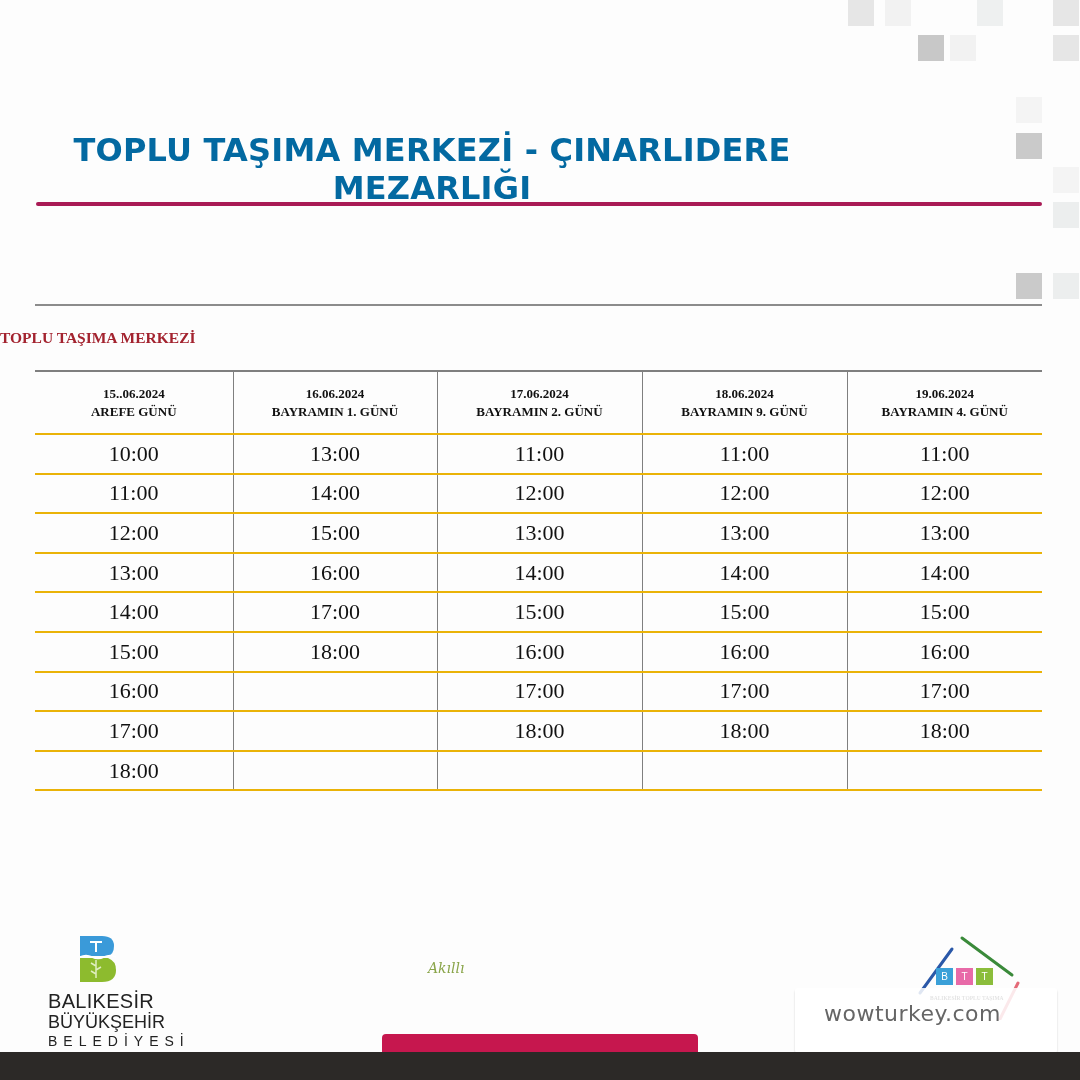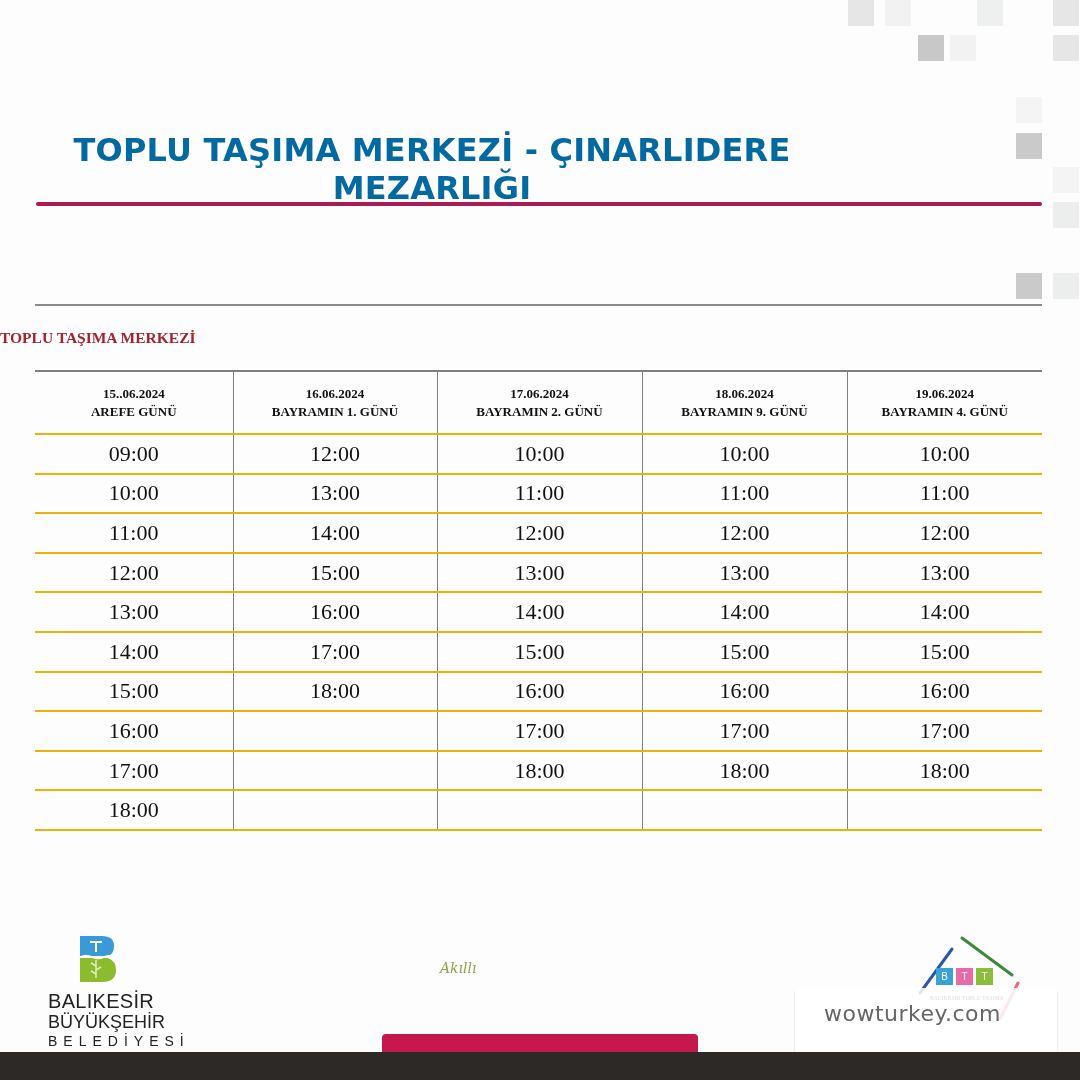--- a/index.html
+++ b/index.html
@@ -13,21 +13,21 @@
     table.sched th, table.sched td { border-top:2px solid #7f7f7f; border-bottom:2px solid #eab308; text-align:center; padding:0; }
     table.sched th + th, table.sched td + td { border-left:1.5px solid #7f7f7f; }
     table.sched th { height:61px; font-size:13px; font-weight:bold; line-height:18px; color:#111; }
     table.sched td { height:37.6px; font-size:22px; color:#111; }
     .logo-bbb { position:absolute; left:48px; top:932px; width:130px; }
     .b-mark { position:absolute; left:30px; top:2px; width:40px; height:50px; }
     .bbb-l1 { position:absolute; left:0; top:58px; font-size:20px; color:#222; letter-spacing:0.3px;text-align:center; }
     .bbb-l2 { position:absolute; left:0; top:80px; font-size:18px; color:#222; }
     .bbb-l3 { position:absolute; left:0; top:101px; font-size:14px; color:#222; letter-spacing:6px;text-align:right; }
     .balkart { position:absolute; left:420px; top:950px; width:260px; height:60px; }
-    .balkart-small { position:absolute; left:20px; top:10px; font-family:"DejaVu Serif", serif; font-style:italic; color:#8aa54a; font-size:14px; }
+    .balkart-small { position:absolute; left:8px; top:10px; font-family:"DejaVu Serif", serif; font-style:italic; color:#8aa54a; font-size:14px; }
     .balkart-big { position:absolute; left:56px; top:-6px; font-family:"DejaVu Serif", serif; font-style:italic; color:#1d4e6b; font-size:44px; letter-spacing:1px; }
     .btt { position:absolute; left:912px; top:935px; width:120px; height:85px; }
     .btt-box { position:absolute; top:33px; width:17px; height:17px; color:#fff; font-size:10px; text-align:center; line-height:17px; }
     .btt-cap { position:absolute; left:18px; top:60px; font-size:5.5px; font-weight:bold; color:#444; font-family:"Liberation Serif", serif; }
     .watermark { position:absolute; left:795px; top:988px; width:262px; height:65px; background:rgba(255,255,255,0.85); border-radius:3px; box-shadow:0 2px 2px rgba(0,0,0,0.2); }
     .watermark-text { position:absolute; left:4px; top:13px; font-family:"DejaVu Sans", sans-serif; font-size:22px; color:#666; letter-spacing:0.5px;margin-left:25px; }
     .pink-tab { position:absolute; left:382px; top:1034px; width:316px; height:20px; background:#c6174e; border-radius:4px 4px 0 0; }
     .bottom-bar { position:absolute; left:0; top:1052px; width:1080px; height:28px; background:#2c2927; }
   </style>
 </head>
@@ -81,27 +81,20 @@
           <div>18.06.2024</div>
           <div>BAYRAMIN 9. GÜNÜ</div>
         </th>
       <th>
           <div>19.06.2024</div>
           <div>BAYRAMIN 4. GÜNÜ</div>
         </th>
     </tr>
   </thead>
   <tbody id="sched-body">
-      <tr>
-        <td>09:00</td>
-        <td>12:00</td>
-        <td>10:00</td>
-        <td>10:00</td>
-        <td>10:00</td>
-      </tr>
       <tr>
         <td>10:00</td>
         <td>13:00</td>
         <td>11:00</td>
         <td>11:00</td>
         <td>11:00</td>
       </tr>
       <tr>
         <td>11:00</td>
         <td>14:00</td>

